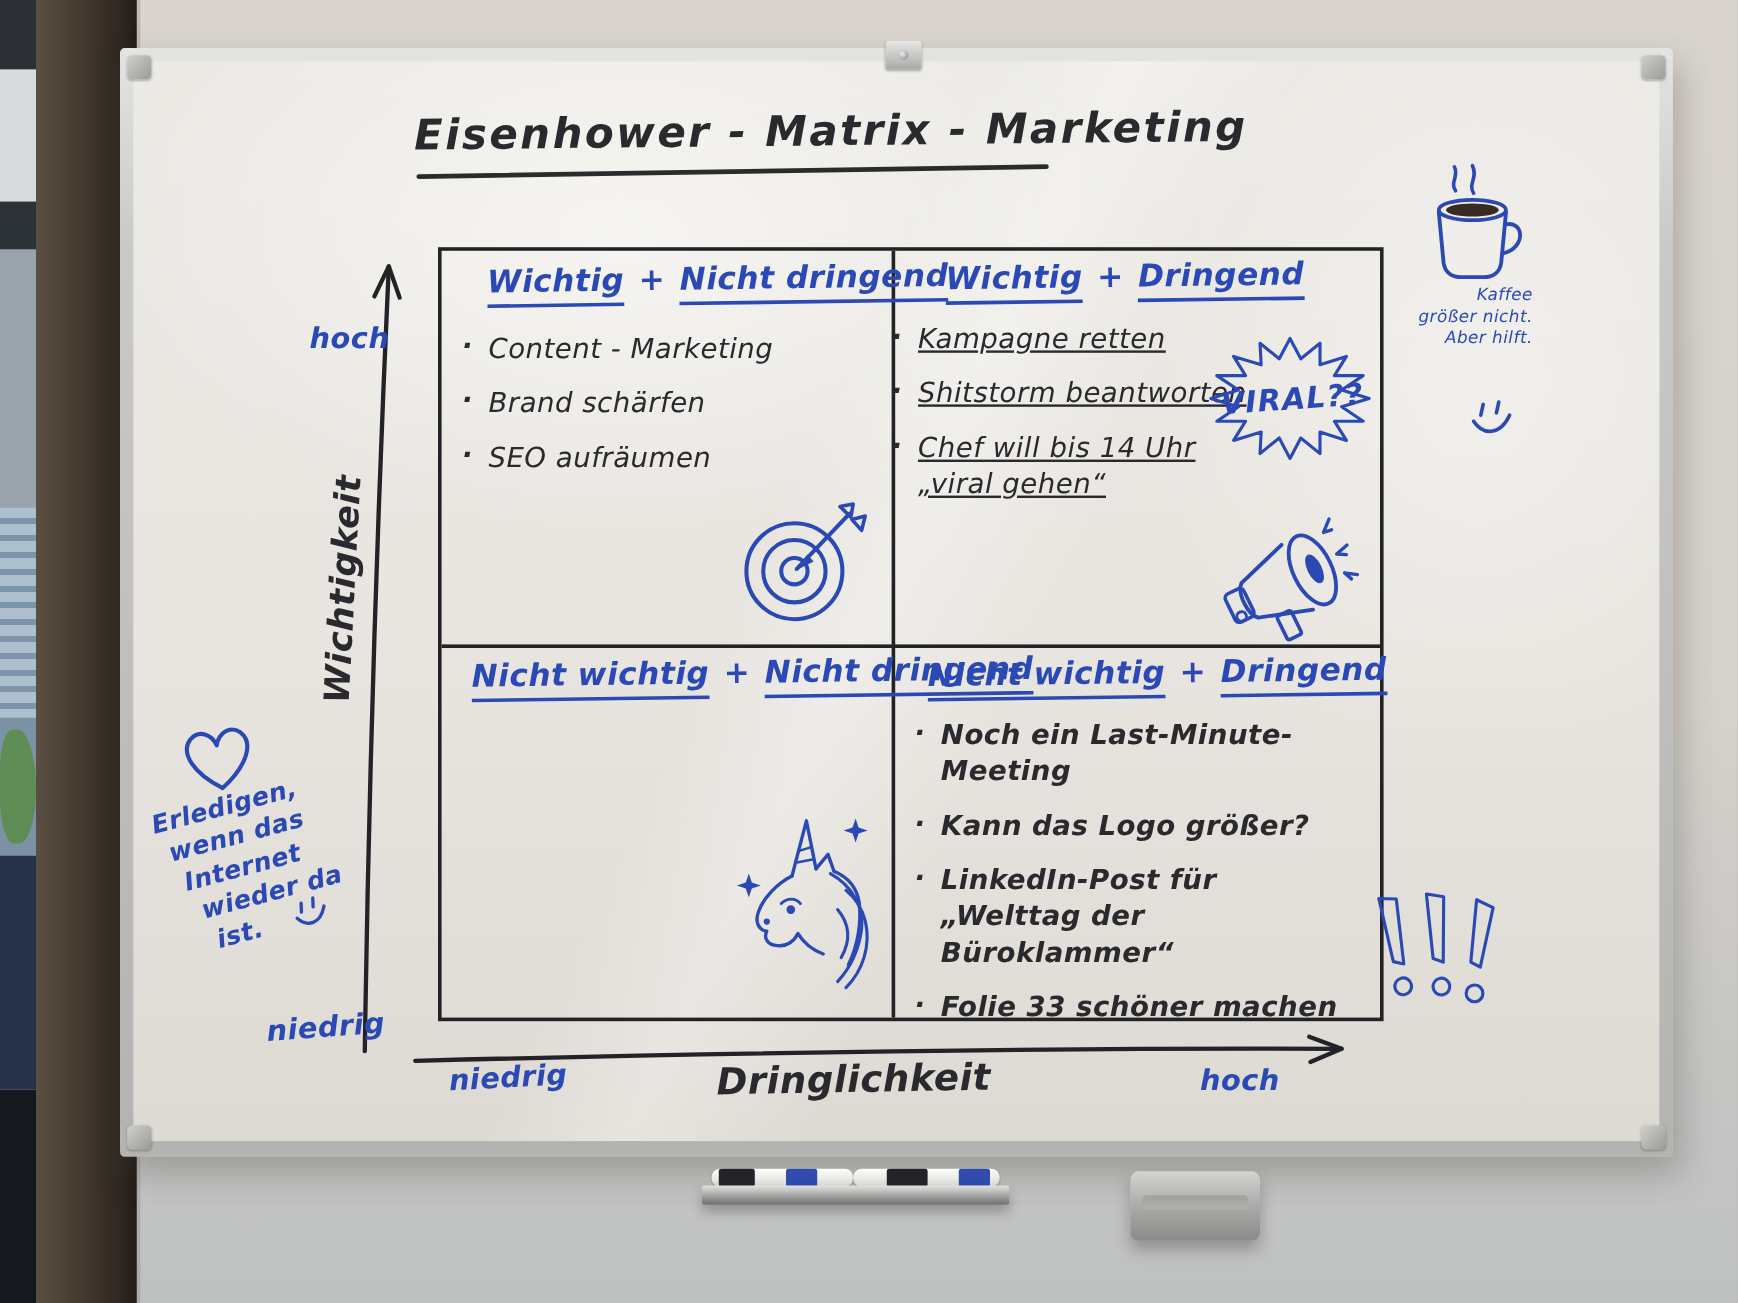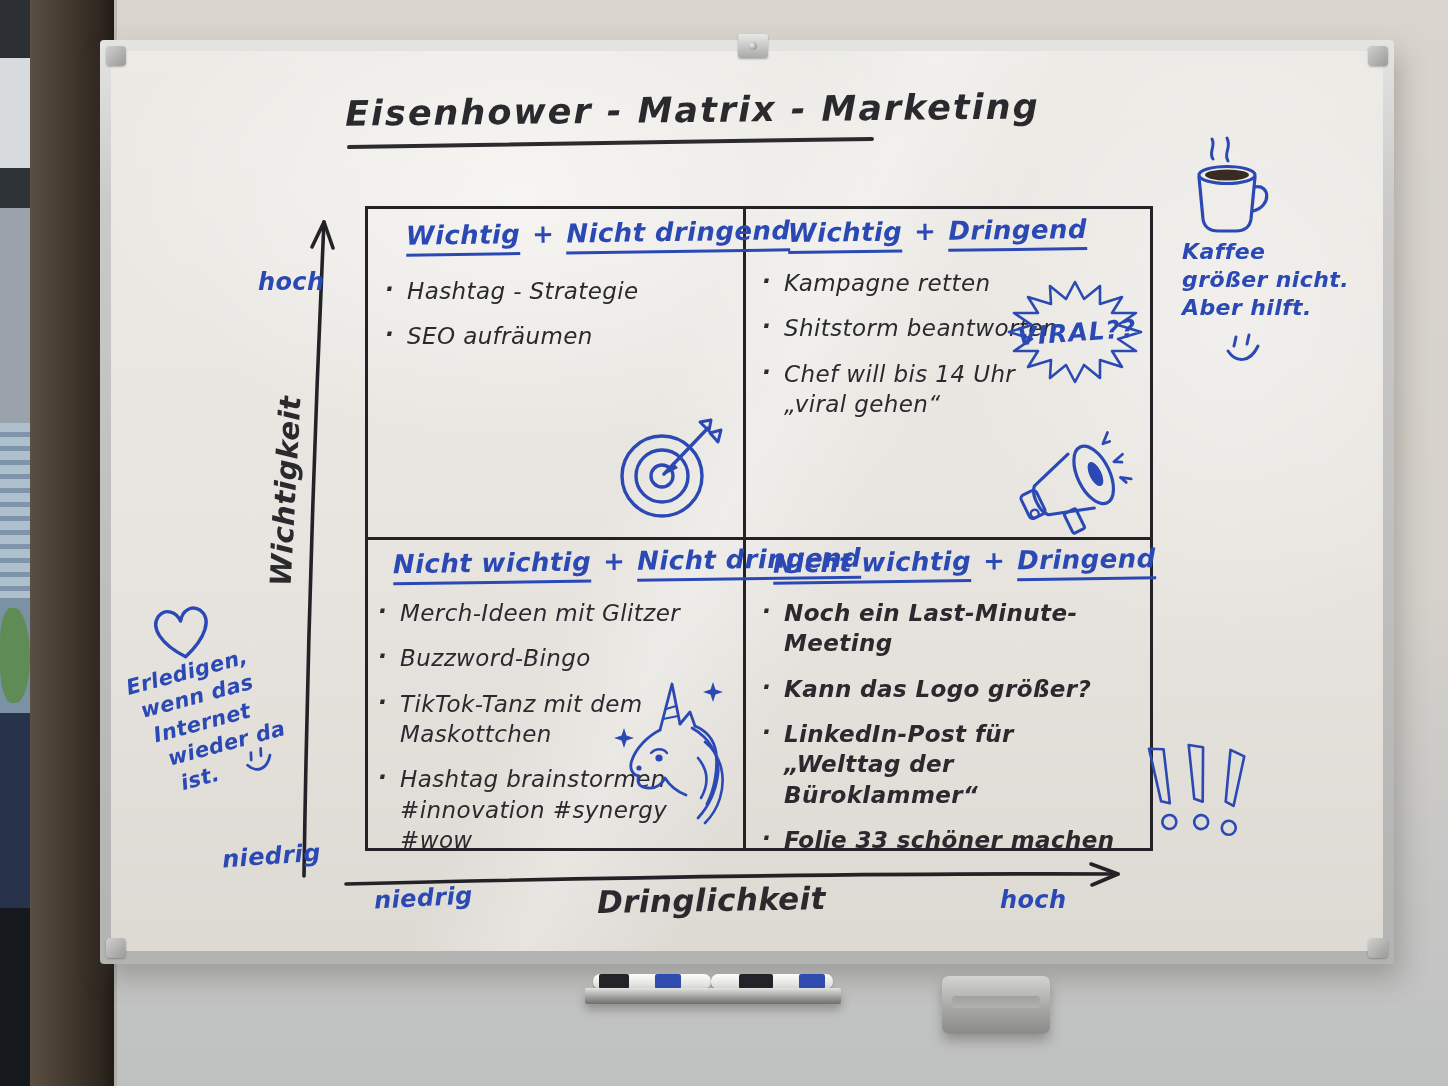--- a/index.html
+++ b/index.html
@@ -63,21 +63,21 @@
   .matrix .hline{position:absolute;left:0;top:328px;width:100%;height:3px;background:#232327;}
   .qhead{font-size:26px;font-weight:bold;white-space:nowrap;transform:rotate(-.8deg);}
   .qhead .u{display:inline-block;border-bottom:3px solid #2b49b4;padding-bottom:3px;}
   .qhead .plus{display:inline-block;margin:0 12px;border-bottom:none;}
   ul.qlist{list-style:none;margin:0;padding:0;font-size:23px;line-height:1.32;}
   ul.qlist li{position:relative;padding-left:24px;margin-bottom:15px;}
   ul.qlist li:before{content:"·";position:absolute;left:2px;top:-2px;font-weight:bold;}
   .axis-label-y{width:255px;text-align:center;font-size:29px;font-weight:bold;transform:rotate(-87deg);}
   .axis-cap{font-size:24px;font-weight:bold;white-space:nowrap;}
   .axis-label-x{font-size:31px;font-weight:bold;white-space:nowrap;transform:rotate(-1deg);}
-  .note{font-size:22px;line-height:1.28;font-weight:bold;white-space:nowrap;}
+  .note{font-size:14px;line-height:1.28;font-weight:normal;white-space:nowrap;text-align:right;}
   .note-offline{font-size:21px;line-height:1.26;font-weight:bold;transform:rotate(-15deg);white-space:nowrap;}
   svg .st{stroke:#2b49b4;fill:none;stroke-linecap:round;stroke-linejoin:round;}
   svg .stk{stroke:#232327;fill:none;stroke-linecap:round;}
   svg .fl{fill:#2b49b4;stroke:none;}
 </style>
 </head>
 <body>
 
 <div id="scene">
 
@@ -159,36 +159,37 @@
 
   <div class="matrix">
     <div class="vline"></div>
     <div class="hline"></div>
   </div>
 
   <div class="abs hand ink-blue qhead" style="left:406px;top:218px;">
     <span class="u">Wichtig</span><span class="plus">+</span><span class="u">Nicht dringend</span>
   </div>
   <ul class="abs hand ink-black qlist" style="left:383px;top:276px;width:330px;">
-    <li>Hashtag - Strategie</li>
+    <li>Content - Marketing</li>
+    <li>Brand schärfen</li>
     <li>SEO aufräumen</li>
   </ul>
   <svg class="abs" style="left:610px;top:412px;" width="120" height="112" viewBox="0 0 120 112">
     <circle class="st" stroke-width="3.4" cx="52" cy="64" r="40"></circle>
     <circle class="st" stroke-width="3.4" cx="52" cy="64" r="26"></circle>
     <circle class="st" stroke-width="3.4" cx="52" cy="64" r="11"></circle>
     <path class="st" stroke-width="3.4" d="M54,62 L98,16"></path>
     <path class="fl" d="M52,64 L63,50 L68,56 Z"></path>
     <path class="st" stroke-width="3" d="M90,10 L101,8 L99,19 Z M100,21 L111,18 L108,30 Z"></path>
   </svg>
 
   <div class="abs hand ink-blue qhead" style="left:788px;top:216px;">
     <span class="u">Wichtig</span><span class="plus">+</span><span class="u">Dringend</span>
   </div>
-  <ul class="abs hand ink-black qlist" style="left:760px;top:268px;width:335px;">
+  <ul class="abs hand ink-black qlist" style="left:741px;top:268px;width:335px;text-decoration:underline;">
     <li>Kampagne retten</li>
     <li>Shitstorm beantworten</li>
     <li style="max-width:238px;">Chef will bis 14 Uhr „viral gehen“</li>
   </ul>
   <svg class="abs" style="left:1005px;top:278px;" width="145" height="112" viewBox="0 0 145 112">
     <polygon class="st" stroke-width="2.6" points="136,54 113,61 131,73 107,73 117,89 95,82 95,100 79,87 70,104 61,87 45,100 46,82 23,89 33,73 9,73 27,61 4,54 27,47 9,35 33,35 23,19 46,26 45,8 61,21 70,4 79,21 95,8 95,26 117,19 107,35 131,35 113,47"></polygon>
     <text x="72" y="63" text-anchor="middle" transform="rotate(-4 72 55)" style="fill:#2b49b4;font-size:25px;font-style:italic;font-weight:bold;letter-spacing:1px;font-family:'DejaVu Sans',sans-serif;">VIRAL??</text>
   </svg>
   <svg class="abs" style="left:1008px;top:425px;" width="130" height="110" viewBox="0 0 130 110">
     <g transform="rotate(-26 65 60)">
@@ -198,26 +199,20 @@
       <rect class="st" stroke-width="3" x="12" y="47" width="17" height="26" rx="4"></rect>
       <circle class="st" stroke-width="2.4" cx="18" cy="69" r="4"></circle>
       <rect class="st" stroke-width="3" x="44" y="82" width="13" height="22" rx="2"></rect>
       <path class="st" stroke-width="2.8" d="M119,28 L110,36 M110,36 L117,37 M123,54 L112,57 M112,57 L119,61 M120,80 L111,74 M111,74 L114,81"></path>
     </g>
   </svg>
 
   <div class="abs hand ink-blue qhead" style="left:393px;top:546px;">
     <span class="u">Nicht wichtig</span><span class="plus">+</span><span class="u">Nicht dringend</span>
   </div>
-  <ul class="abs hand ink-black qlist" style="left:376px;top:598px;width:335px;">
-    <li>Merch-Ideen mit Glitzer</li>
-    <li>Buzzword-Bingo</li>
-    <li style="max-width:248px;">TikTok-Tanz mit dem Maskottchen</li>
-    <li style="max-width:288px;">Hashtag brainstormen #innovation #synergy #wow</li>
-  </ul>
   <svg class="abs" style="left:612px;top:676px;" width="142" height="158" viewBox="0 0 142 158">
     <path class="st" stroke-width="2.8" d="M48,54 L60,8 L68,48"></path>
     <path class="st" stroke-width="2" d="M54,33 L64,30 M51,43 L66,40"></path>
     <path class="st" stroke-width="2.8" d="M68,48 L78,36 L83,50"></path>
     <path class="st" stroke-width="2.8" d="M48,54 C36,60 24,72 20,84 C17,92 20,99 27,100 C24,106 28,112 36,112 C44,113 50,108 53,102 C58,110 66,116 74,119"></path>
     <path class="st" stroke-width="2.8" d="M83,50 C95,55 102,64 104,76 C106,92 103,112 95,128"></path>
     <path class="st" stroke-width="2.6" d="M80,52 C98,62 108,80 106,98 C104,114 97,130 86,142"></path>
     <path class="st" stroke-width="2.6" d="M93,66 C110,80 114,102 108,122 C105,132 99,141 93,147"></path>
     <path class="st" stroke-width="2.6" d="M86,82 C96,94 97,108 89,122"></path>
     <circle class="fl" cx="47" cy="82" r="3.6"></circle>

